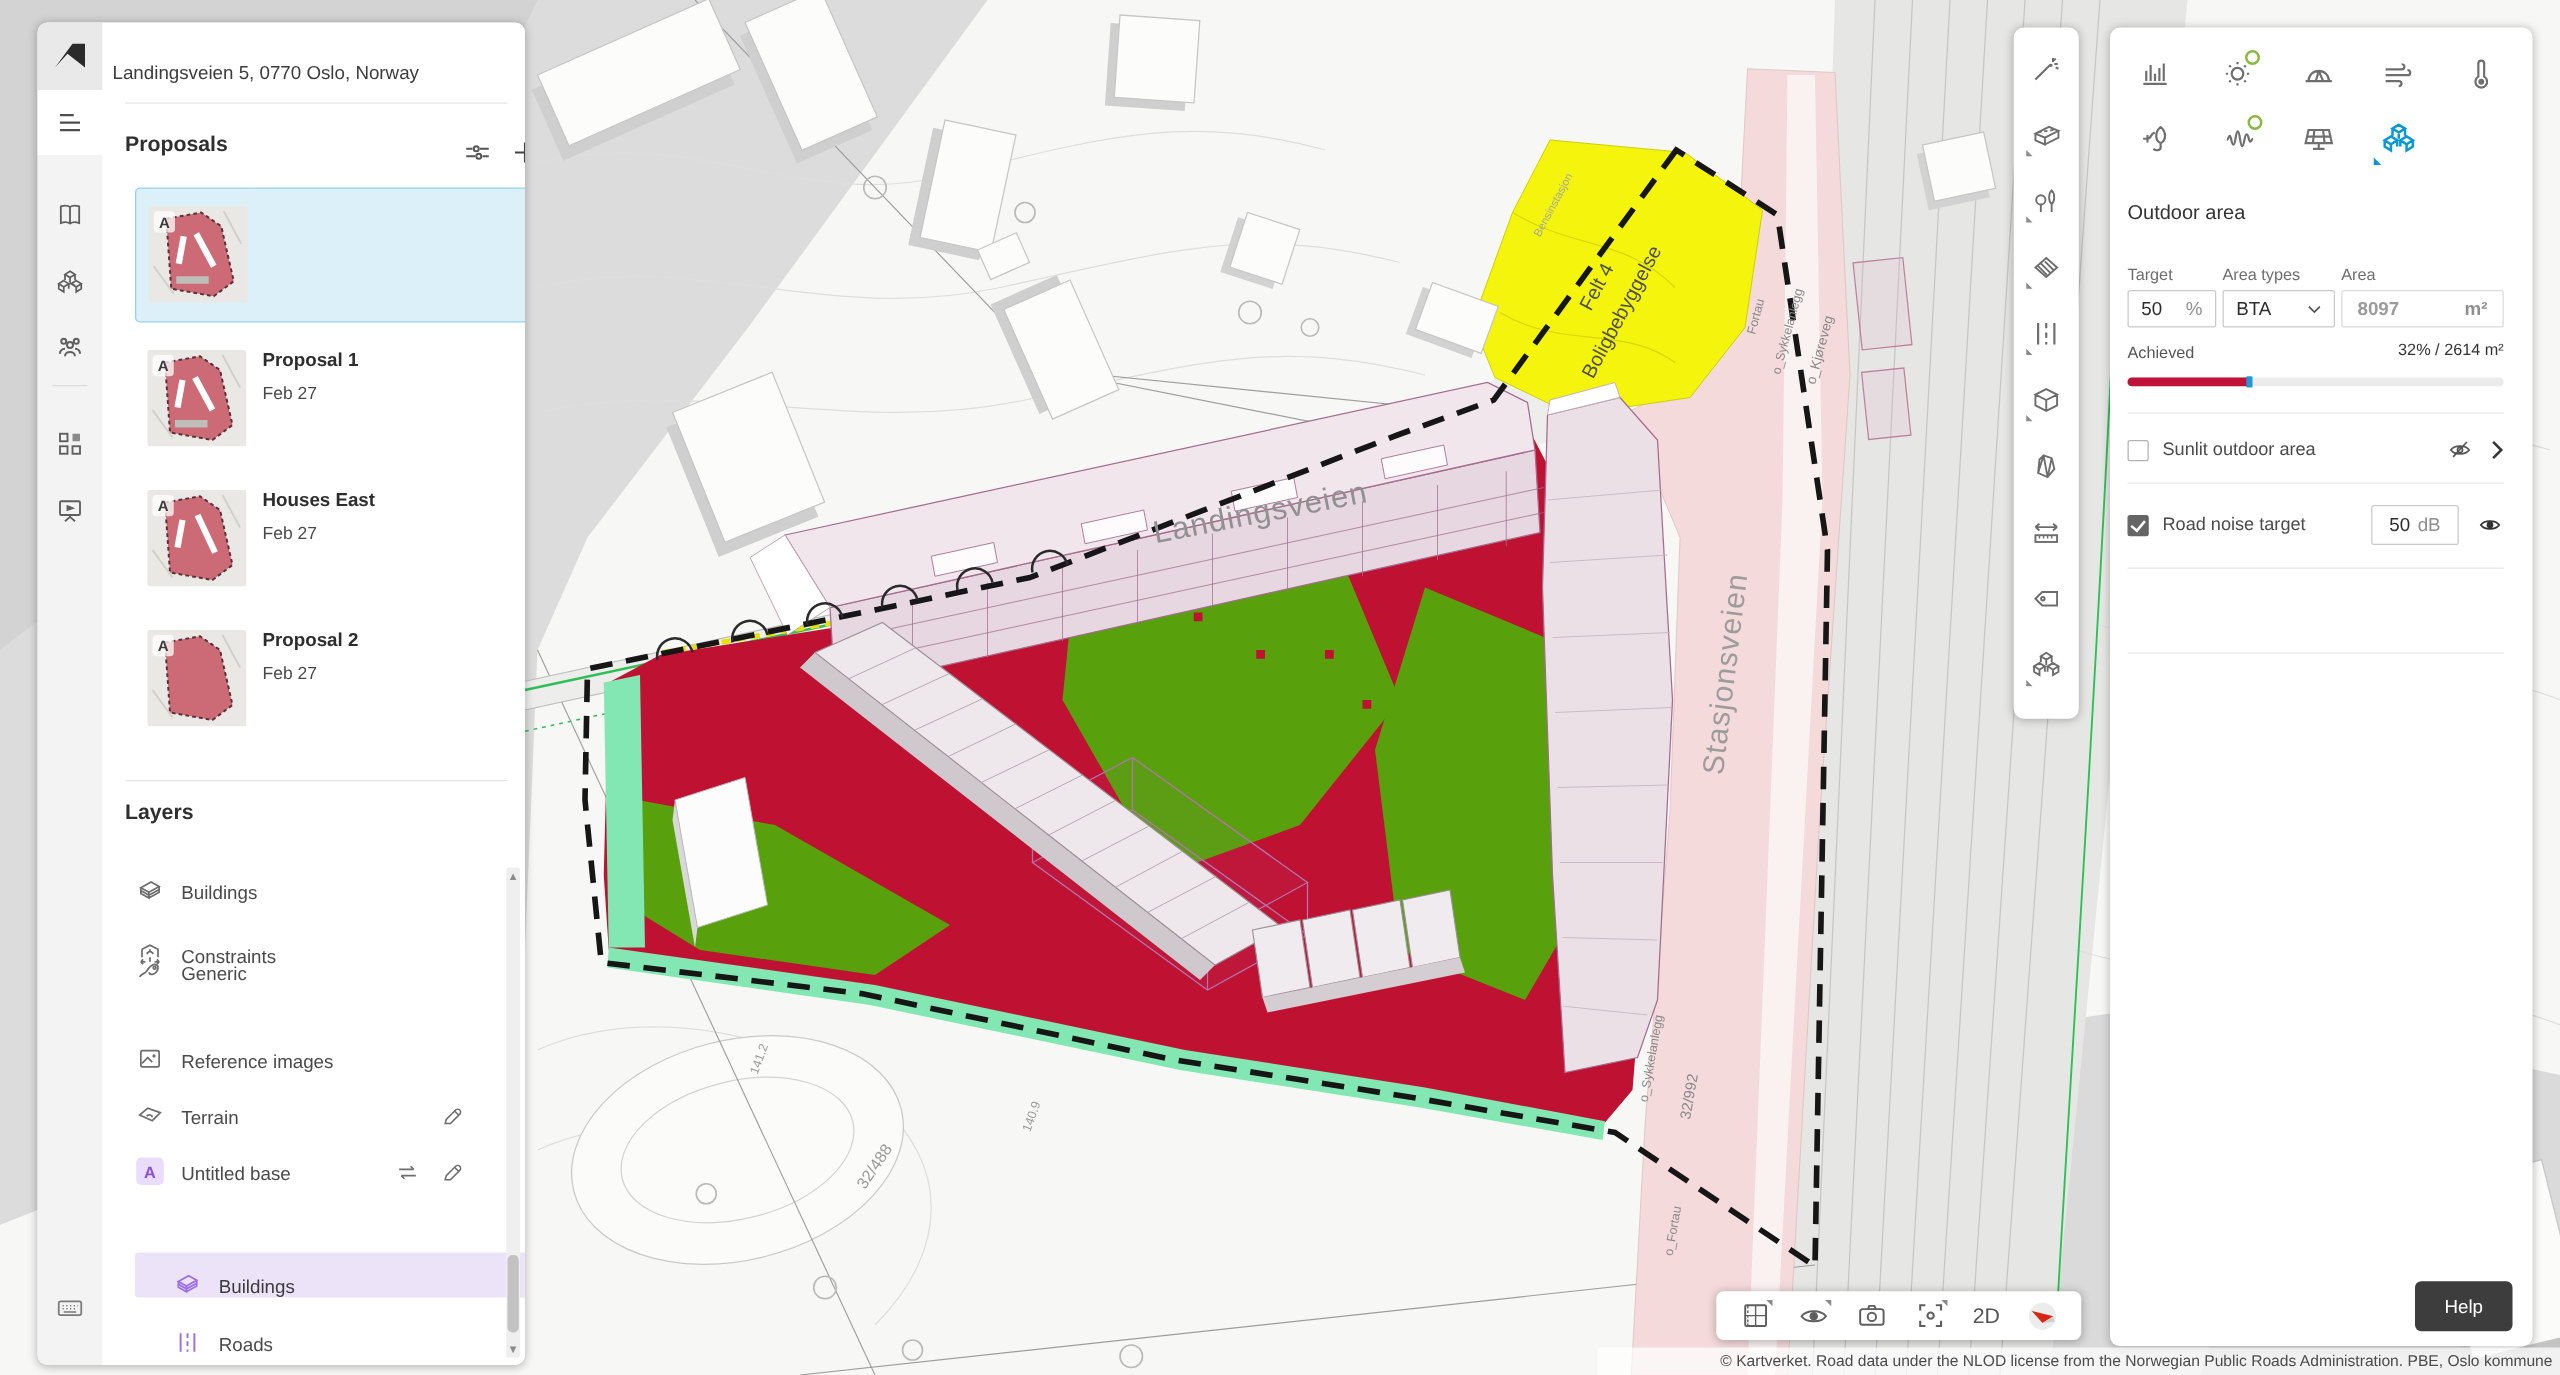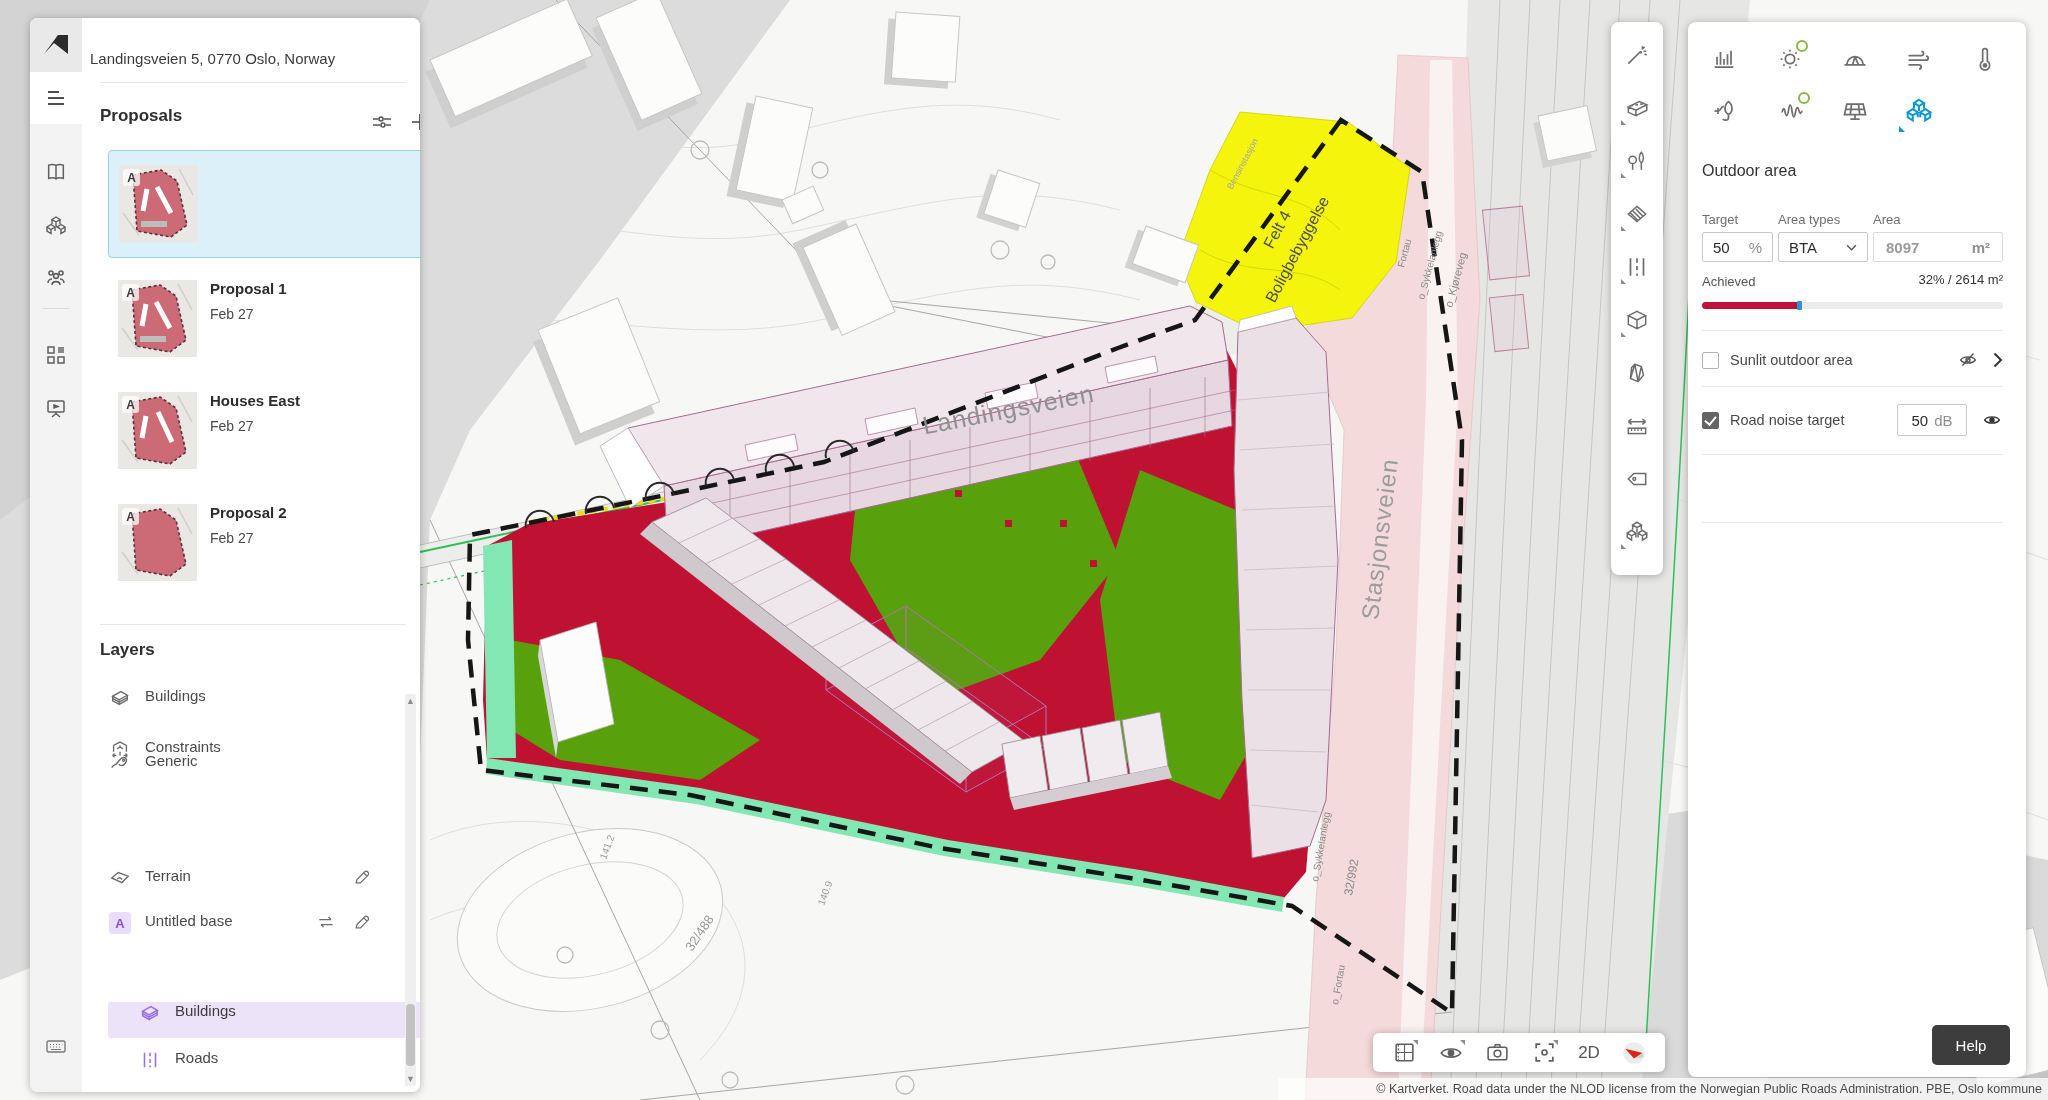--- a/index.html
+++ b/index.html
@@ -21,21 +21,21 @@
   .hdr-ic{position:absolute;top:92px;color:#555;}
   .card{position:absolute;left:26px;width:330px;height:106px;border-radius:4px;display:flex;align-items:flex-start;}
   .card.sel{background:#dcf0fa;border:1.5px solid #93d2ea;}
   .thumb{width:79px;height:77px;border-radius:2px;overflow:hidden;flex:none;margin:14px 0 0 10px;position:relative;background:#e9e8e4;}
   .card:not(.sel) .thumb{margin-top:10px;}
   .cmeta{margin:14px 0 0 13px;}
   .card:not(.sel) .cmeta{margin-top:10px;}
   .ctitle{font-size:15px;font-weight:bold;color:#2d2d2d;}
   .cdate{font-size:14px;color:#4a4a4a;margin-top:9px;}
   .avatar{width:26px;height:26px;border-radius:50%;margin-top:8px;background:#8d9aa5;overflow:hidden;}
-  .lay-row{position:absolute;left:0;width:100%;height:36px;display:flex;align-items:flex-start;color:#4a4a4a;font-size:15px;}
+  .lay-row{position:absolute;left:0;width:100%;height:36px;display:flex;align-items:flex-end;color:#4a4a4a;font-size:15px;}
   .lay-row .ic{width:22px;height:22px;margin-left:27px;margin-right:14px;flex:none;color:#6d6d6d;}
   .lay-row.sub .ic{margin-left:57px;color:#9a6fe8;}
   .lay-row.hl{background:#ece3f9;width:336px;left:26px;border-radius:3px;}
   .lay-row.hl .ic{margin-left:31px;}
   .row-tools{position:absolute;right:48px;display:flex;gap:16px;color:#6d6d6d;}
   .a-badge{width:22px;height:22px;border-radius:4px;background:#e9ddfb;color:#8a4fd8;font-weight:bold;
     font-size:13px;display:flex;align-items:center;justify-content:center;margin:0 14px 0 27px;flex:none;}
   #lscroll{position:absolute;right:4px;top:676px;width:11px;height:392px;background:#efefef;border-radius:2px;}
   #lscroll .thumbbar{position:absolute;left:1px;width:9px;top:310px;height:62px;background:#c2c2c2;border-radius:4px;}
   #lscroll .arr{position:absolute;left:0;width:11px;font-size:9px;color:#8b8b8b;text-align:center;}
@@ -531,20 +531,30 @@
       <span>Generic</span>
     </div>
     <div class="lay-row" style="top:720px">
       <span class="ic">
           <svg viewBox="0 0 24 24" width="22" height="22" fill="none" stroke="currentColor" stroke-width="1.5">
             <path d="M5,8 L12,4.5 L19,8 L19,15 M5,8 L5,15 M12,11 L12,8 M9,12 L12,9.5 L15,12 M4,19 L8,19 M4,19 L6,17 M4,19 L6,21 M20,19 L16,19 M20,19 L18,17 M20,19 L18,21 M12,15 L12,19"></path>
           </svg>
         </span>
       <span>Constraints</span>
     </div>
+    <div class="lay-row" style="top:804px">
+      <span class="ic">
+          <svg viewBox="0 0 24 24" width="22" height="22" fill="none" stroke="currentColor" stroke-width="1.5">
+            <rect x="4" y="5" width="16" height="14" rx="1.5"></rect>
+            <path d="M5,16 L10,11 L14,15"></path>
+            <circle cx="15.5" cy="9.5" r="1.4" fill="currentColor" stroke="none"></circle>
+          </svg>
+        </span>
+      <span>Reference images</span>
+    </div>
     <div class="lay-row" style="top:849px">
       <span class="ic">
           <svg viewBox="0 0 24 24" width="22" height="22" fill="none" stroke="currentColor" stroke-width="1.5">
             <path d="M3,12 L10,6 L21,10 L14,17 Z M9,13 C11,11 14,12 14,14"></path>
           </svg>
         </span>
       <span>Terrain</span>
       <span class="row-tools">
           <svg viewBox="0 0 24 24" width="20" height="20" fill="none" stroke="#6d6d6d" stroke-width="1.5">
             <path d="M5,19 L6,15 L15,6 C16,5 18,5 19,6 C20,7 20,9 19,10 L10,19 Z M14,7 L18,11"></path>

